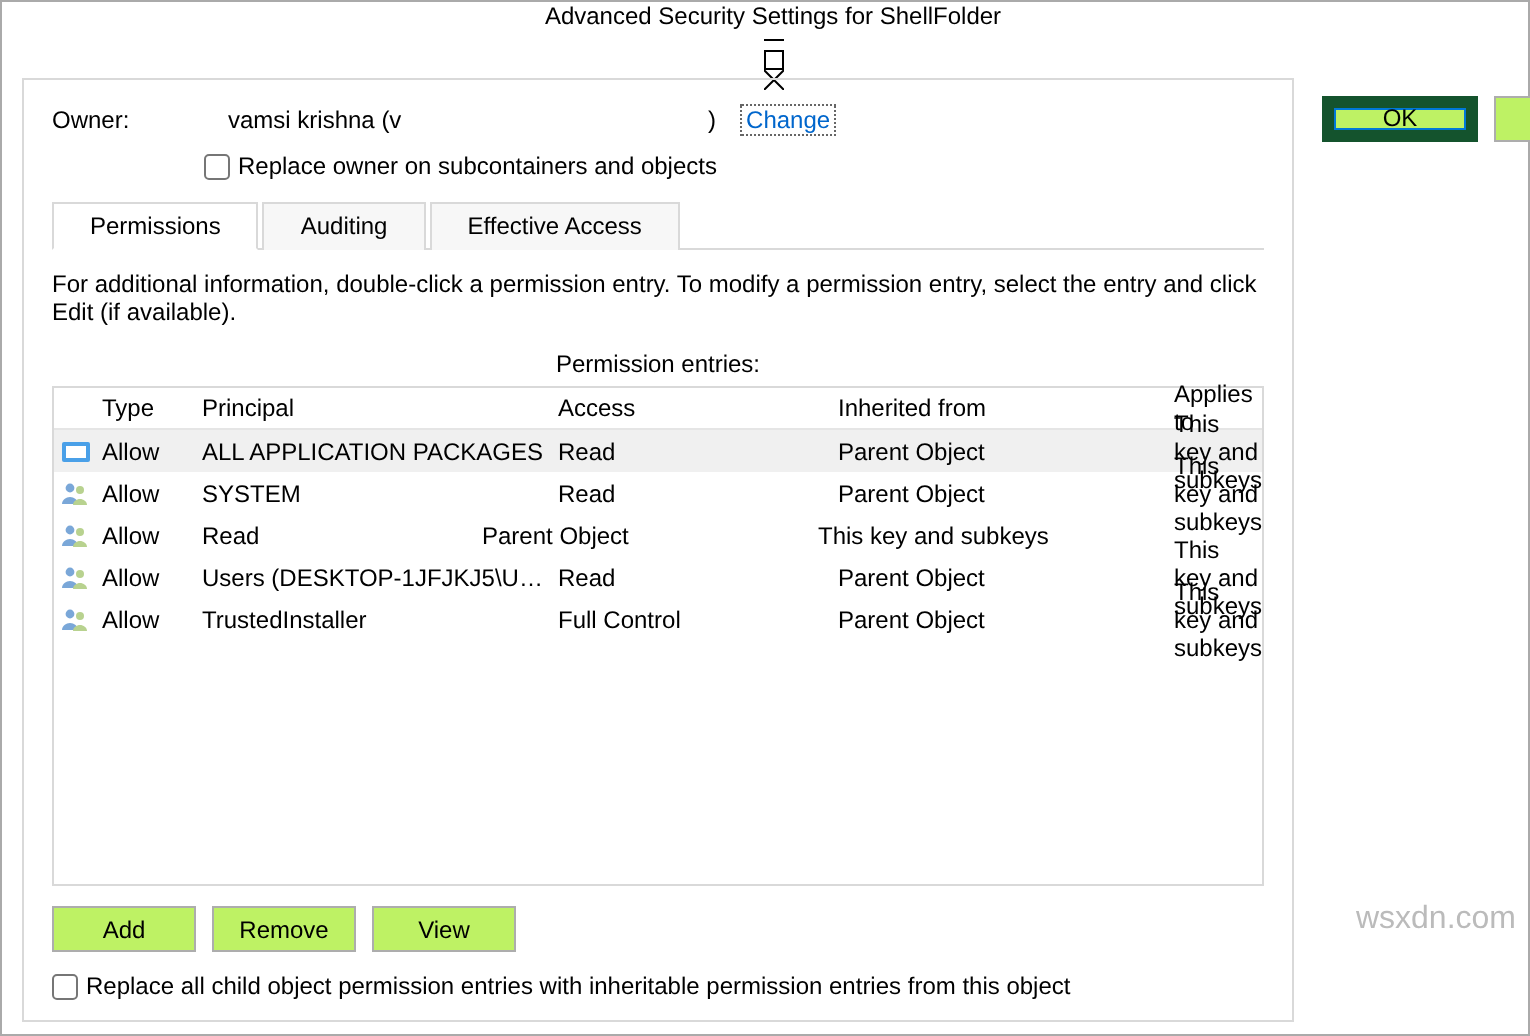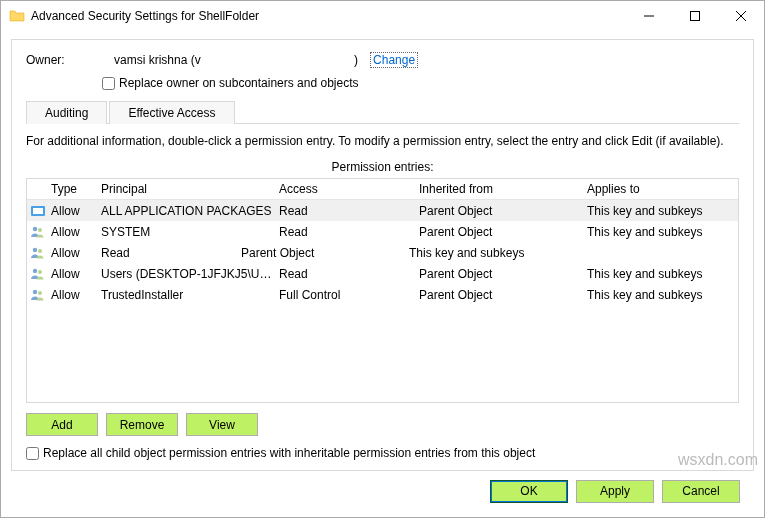--- a/index.html
+++ b/index.html
@@ -1,23 +1,23 @@
 <!DOCTYPE html>
 <html><head>
 <meta charset="utf-8">
 <style>
   * { box-sizing: border-box; font-family: "Segoe UI", Tahoma, sans-serif; font-size: 12px; }
   body { margin: 0; background: #fff; color: #000; }
   .window { width: 765px; height: 518px; border: 1px solid #aaa; display: flex; flex-direction: column; }
-  .titlebar { height: 30px; display: flex; align-items: center; padding-left: 8px; }
+  .titlebar { height: 30px; display: flex; align-items: center; padding-left: 8px; flex-direction: column; }
   .titlebar .title { flex: 1; }
   .winbtn { width: 46px; height: 30px; display: flex; align-items: center; justify-content: center; }
   .winbtn svg { width: 10px; height: 10px; }
   .folder-icon { width: 16px; height: 16px; margin-right: 6px; }
-  .client { flex: 1; padding: 8px 10px 6px 10px; display: flex; flex-direction: column; }
+  .client { flex: 1; padding: 8px 10px 6px 10px; display: flex; flex-direction: row; }
   .panel { border: 1px solid #d9d9d9; flex: 1; padding: 12px 14px 10px 14px; display: flex; flex-direction: column; }
   .row { display: flex; align-items: center; margin-bottom: 8px; }
   .owner-label { width: 88px; }
   .owner-value { white-space: pre; }
   .link { color: #0066cc; border: 1px dotted #666; padding: 0 2px; }
   .cb-row { display: flex; align-items: center; margin-left: 76px; margin-bottom: 10px; }
   .cb-row input { margin: 0 4px 0 0; }
   .tabs { display: flex; border-bottom: 1px solid #d9d9d9; margin-bottom: 10px; }
   .tab { padding: 4px 18px; border: 1px solid #d9d9d9; border-bottom: none; background: #fff; position: relative; top: 1px; margin-right: 2px; }
   .tab:not(.active) { background: #f7f7f7; }
@@ -35,21 +35,21 @@
   .col-applies { flex: 1; padding-left: 2px; }
   .grid-head > div { font-weight: normal; color: #000; }
   .grid-head .col-icon { }
   .grid-row:first-of-type { background: #f0f0f0; }
   .btnrow { margin-top: 10px; display: flex; gap: 8px; }
   .btn { min-width: 72px; height: 23px; border: 1px solid #adadad; background: #bef264; display: inline-flex; align-items: center; justify-content: center; padding: 0 10px; }
   .cb-row2 { display: flex; align-items: center; margin-top: 10px; }
   .cb-row2 input { margin: 0 4px 0 0; }
   .footer { height: 40px; display: flex; align-items: center; justify-content: flex-end; padding: 0 14px; gap: 8px; }
   .footer .btn { min-width: 78px; }
-  .footer .btn.default { border: 1px solid #14532d; box-shadow: inset 0 0 0 1px #0078d7; }
+  .footer .btn.default { border: 6px solid #14532d; box-shadow: inset 0 0 0 1px #0078d7; }
   .watermark { position: absolute; right: 6px; bottom: 48px; color: #bbb; font-size: 16px; }
   .window { position: relative; }
   .user-icon, .pkg-icon { width:16px; height:16px; }
 </style>
 </head>
 <body>
 
 <div class="window">
   <div class="titlebar">
     <svg class="folder-icon" viewBox="0 0 16 16">
@@ -80,20 +80,21 @@
         <span class="owner-value">vamsi krishna (v                                              )</span>
         <span style="width:12px"></span>
         <span class="link">Change</span>
       </div>
       <label class="cb-row">
         <input type="checkbox" style="">
         <span>Replace owner on subcontainers and objects</span>
       </label>
 
       <div class="tabs">
+        <div class="tab active">Permissions</div>
         <div class="tab">Auditing</div>
         <div class="tab">Effective Access</div>
       </div>
 
       <div class="info">For additional information, double-click a permission entry. To modify a permission entry, select the entry and click Edit (if available).</div>
       <div class="entries-label">Permission entries:</div>
 
       <div class="grid">
         <div class="grid-head">
           <div class="col-icon"></div>

